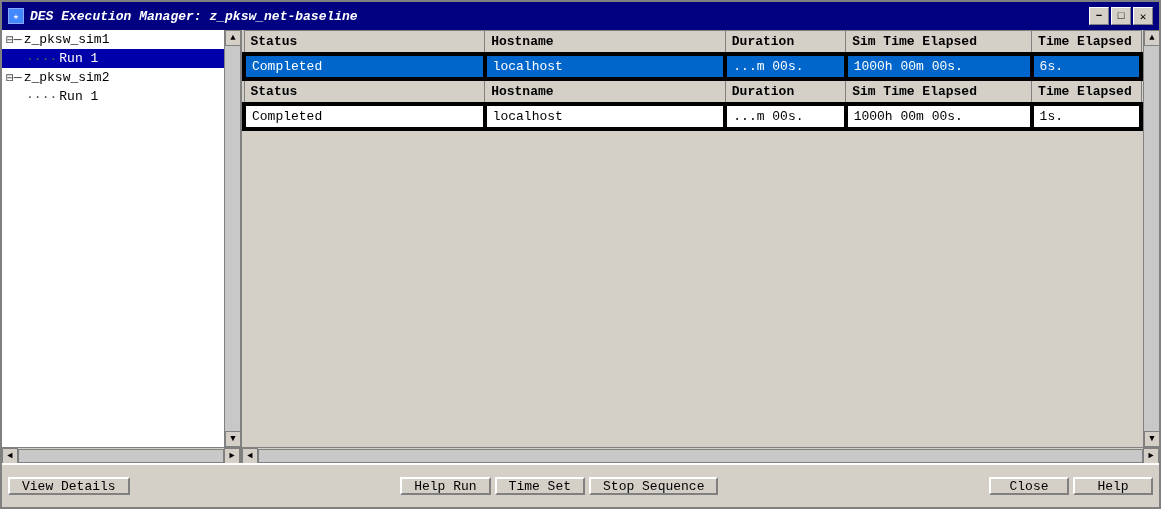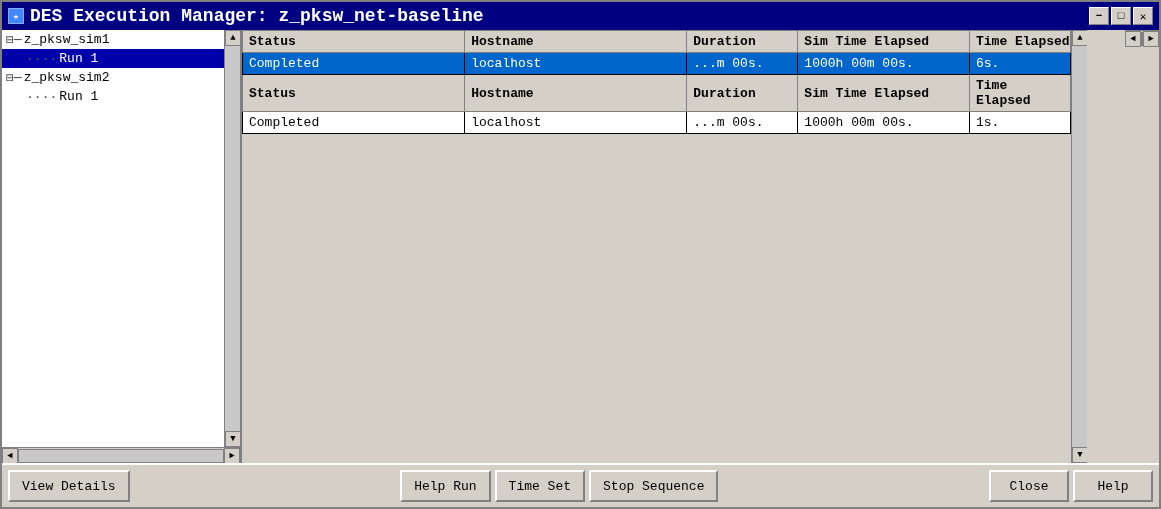--- a/index.html
+++ b/index.html
@@ -45,22 +45,23 @@
       border: 1px solid #88aaff;
       display: flex;
       align-items: center;
       justify-content: center;
       font-size: 9px;
       color: white;
       font-weight: bold;
     }
 
     .title-text {
-      font-size: 18px;
-      font-weight: bold;
+      font-size: 13px;
+      font-weight: bold;
+      font-style: italic;
     }
 
     .title-buttons {
       display: flex;
       gap: 2px;
     }
 
     .title-btn {
       width: 20px;
       height: 18px;
@@ -121,21 +122,21 @@
 
     tbody tr.group-header td {
       background: #d4d0c8;
       border: 1px solid #808080;
       padding: 3px 6px;
       font-weight: bold;
       font-size: 13px;
     }
 
     tbody tr.data-row td {
-      border: 1px solid #000000;
+      border: 4px solid #000000;
       padding: 3px 6px;
       font-size: 13px;
     }
 
     tbody tr.data-row.selected td {
       background: #0066cc;
       color: white;
     }
 
     tbody tr.data-row:not(.selected) td {
@@ -149,21 +150,21 @@
       background: #d4d0c8;
       border-top: 2px solid #ffffff;
       display: flex;
       align-items: center;
       padding: 4px 6px;
       gap: 4px;
       flex-shrink: 0;
     }
 
     .toolbar-btn {
-      height: 32px;
+      height: 18px;
       padding: 0 12px;
       background: #d4d0c8;
       border: 2px solid;
       border-top-color: #ffffff;
       border-left-color: #ffffff;
       border-right-color: #808080;
       border-bottom-color: #808080;
       font-family: 'Courier New', Courier, monospace;
       font-size: 13px;
       cursor: pointer;
@@ -238,23 +239,22 @@
     }
 
     .tree-content {
       flex: 1;
       overflow: hidden;
     }
 
     .right-container {
       flex: 1;
       display: flex;
-      flex-direction: row;
-      overflow: hidden;
-      gap: 38px;
+      flex-direction: column;
+      overflow: hidden;
     }
 
     .right-table-wrap {
       flex: 1;
       overflow: hidden;
       display: flex;
     }
 
     .right-table-content {
       flex: 1;

